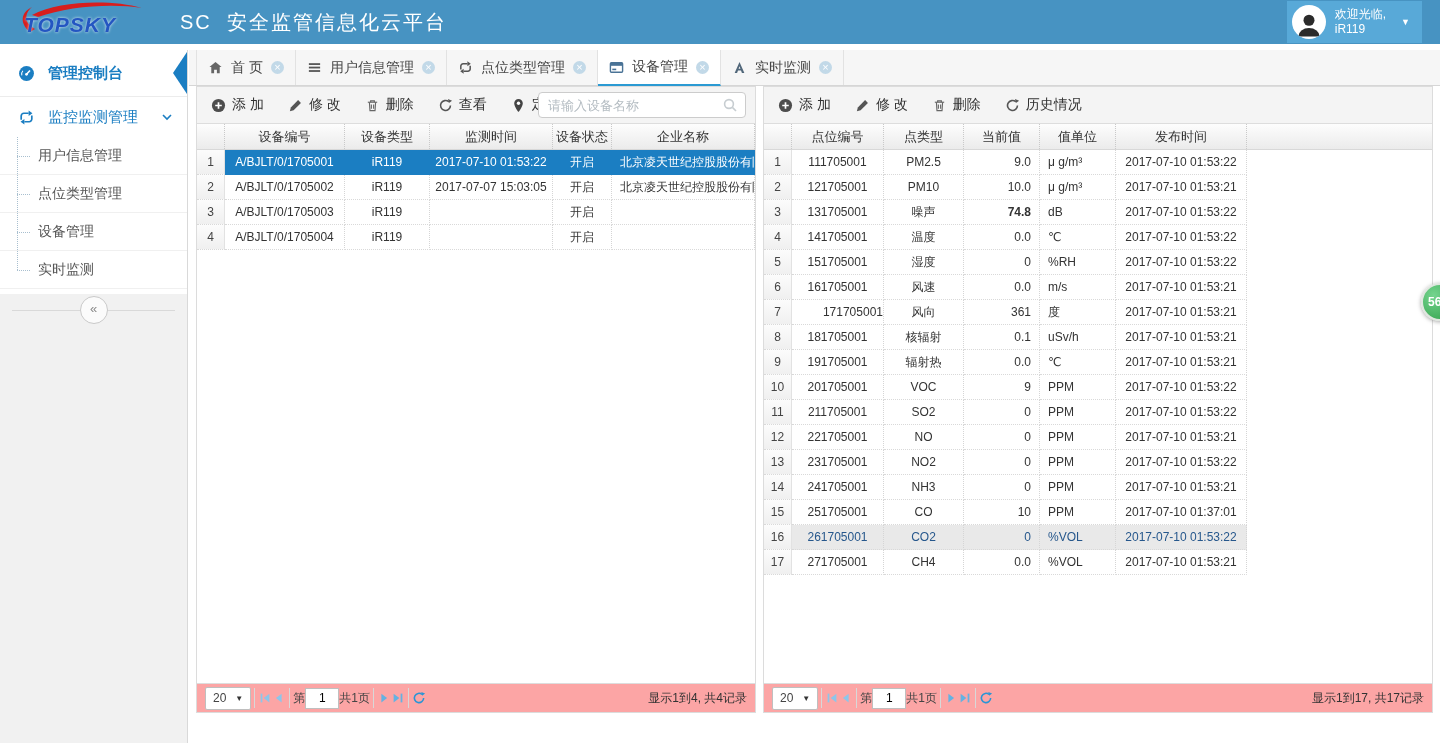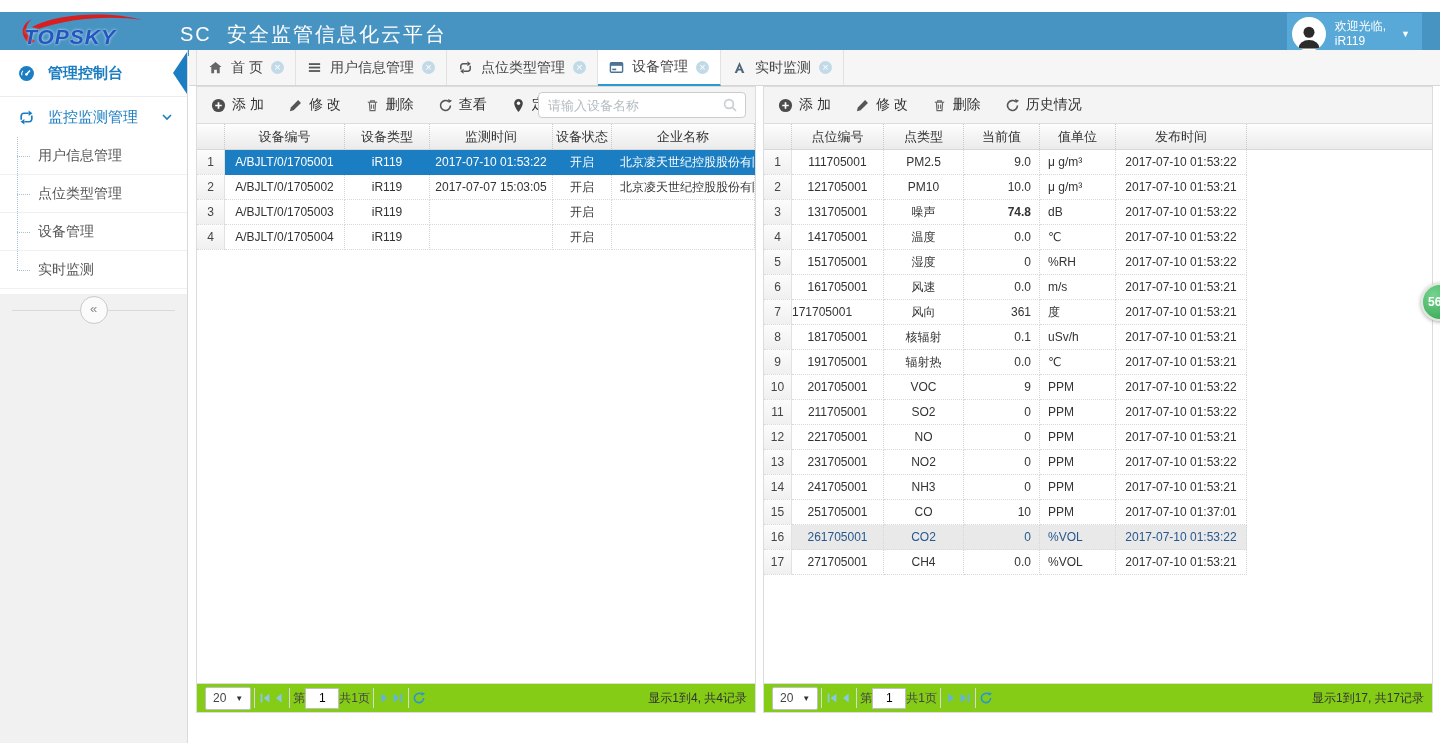--- a/index.html
+++ b/index.html
@@ -1,21 +1,21 @@
 <!DOCTYPE html>
 <html><head>
 <meta charset="utf-8">
 <style>
   html,body{margin:0;padding:0;}
   body{width:1440px;height:743px;position:relative;overflow:hidden;background:#fff;
        font-family:"Liberation Sans","DejaVu Sans",sans-serif;-webkit-font-smoothing:antialiased;}
   #app{position:absolute;inset:0;}
 
   
-  #header{position:absolute;left:0;top:12px;width:1440px;height:44px;background:#4793c2;display:flex;align-items:center;}
+  #header{position:absolute;left:0;top:0;width:1440px;height:44px;background:#4793c2;display:flex;align-items:center;}
   .logo{position:relative;margin-left:10px;width:160px;height:44px;flex:none;}
   .logo-text{position:absolute;left:14px;top:13px;font-style:italic;font-weight:bold;font-size:21px;
              letter-spacing:1px;color:#2456c2;text-shadow:0 0 3px rgba(255,255,255,.85);}
   .logo-swoosh{position:absolute;left:0;top:0;}
   .app-title{color:#fff;font-size:20px;margin-left:10px;white-space:pre;letter-spacing:2px;}
   .userbox{margin-left:auto;margin-right:18px;height:42px;background:#58a9d8;display:flex;align-items:center;
            padding:0 12px 0 5px;gap:9px;cursor:pointer;}
   .avatar{width:34px;height:34px;border-radius:50%;background:#fff;display:flex;align-items:flex-end;justify-content:center;overflow:hidden;flex:none;}
   .welcome{color:#fff;font-size:12px;line-height:15px;}
   .u-caret{color:#fff;font-size:9px;margin-left:6px;}
@@ -72,21 +72,21 @@
   .th.fill{flex:1;border-right:none;cursor:default;}
   .tr{display:flex;height:25px;line-height:24px;cursor:pointer;}
   .td{border-right:1px dotted #d5d5d5;border-bottom:1px dotted #d9d9d9;box-sizing:border-box;overflow:hidden;
       white-space:nowrap;text-align:center;}
   .rn{background:linear-gradient(#fcfcfc,#f0f0f0);border-right:1px solid #e2e2e2;border-bottom:1px dotted #d9d9d9;
       box-sizing:border-box;text-align:center;color:#444;}
   .tr.sel .td{background:#1b7ec2;color:#fff;border-color:#1b7ec2;}
   .tr.hl .td{background:#e9e9e9;color:#26578c;}
 
   
-  .pager{position:absolute;left:0;right:0;bottom:0;height:29px;background:#84cc16;border-top:1px solid #ddd;
+  .pager{position:absolute;left:0;right:0;bottom:0;height:29px;background:#fca5a5;border-top:1px solid #ddd;
          display:flex;align-items:center;padding:0 8px;font-size:12px;color:#444;box-sizing:border-box;}
   .psel{display:flex;align-items:center;gap:9px;background:#fff;border:1px solid #bfbfbf;border-radius:2px;height:21px;
         padding:0 7px;cursor:pointer;}
   .psel .caret{font-size:8px;color:#333;}
   .vsep{width:1px;height:20px;background:#d8d8d8;margin:0 3px;flex:none;}
   .pbtn{display:flex;align-items:center;cursor:pointer;}
   .pbtn svg{width:14px;height:14px;fill:#8cc6ea;}
   .pbtn.fw svg{fill:#64b2e2;}
   .pinput{width:32px;height:19px;border:1px solid #bfbfbf;text-align:center;font-size:12px;padding:0;box-sizing:content-box;}
   .psummary{margin-left:auto;font-size:12px;color:#333;}
@@ -460,21 +460,21 @@
             <div class="tr">
               <div class="rn" style="width: 28px;">6</div>
               <div class="td" style="width: 92px; text-align: center;">161705001</div>
               <div class="td" style="width: 80px; text-align: center;">风速</div>
               <div class="td" style="width: 76px; text-align: right; padding-right: 8px;">0.0</div>
               <div class="td" style="width: 76px; text-align: left; padding-left: 8px;">m/s</div>
               <div class="td" style="width: 131px; text-align: center;">2017-07-10 01:53:21</div>
             </div>
             <div class="tr">
               <div class="rn" style="width: 28px;">7</div>
-              <div class="td" style="width: 92px; text-align: left;">171705001</div>
+              <div class="td" style="width: 92px; text-align: right;">171705001</div>
               <div class="td" style="width: 80px; text-align: center;">风向</div>
               <div class="td" style="width: 76px; text-align: right; padding-right: 8px;">361</div>
               <div class="td" style="width: 76px; text-align: left; padding-left: 8px;">度</div>
               <div class="td" style="width: 131px; text-align: center;">2017-07-10 01:53:21</div>
             </div>
             <div class="tr">
               <div class="rn" style="width: 28px;">8</div>
               <div class="td" style="width: 92px; text-align: center;">181705001</div>
               <div class="td" style="width: 80px; text-align: center;">核辐射</div>
               <div class="td" style="width: 76px; text-align: right; padding-right: 8px;">0.1</div>

